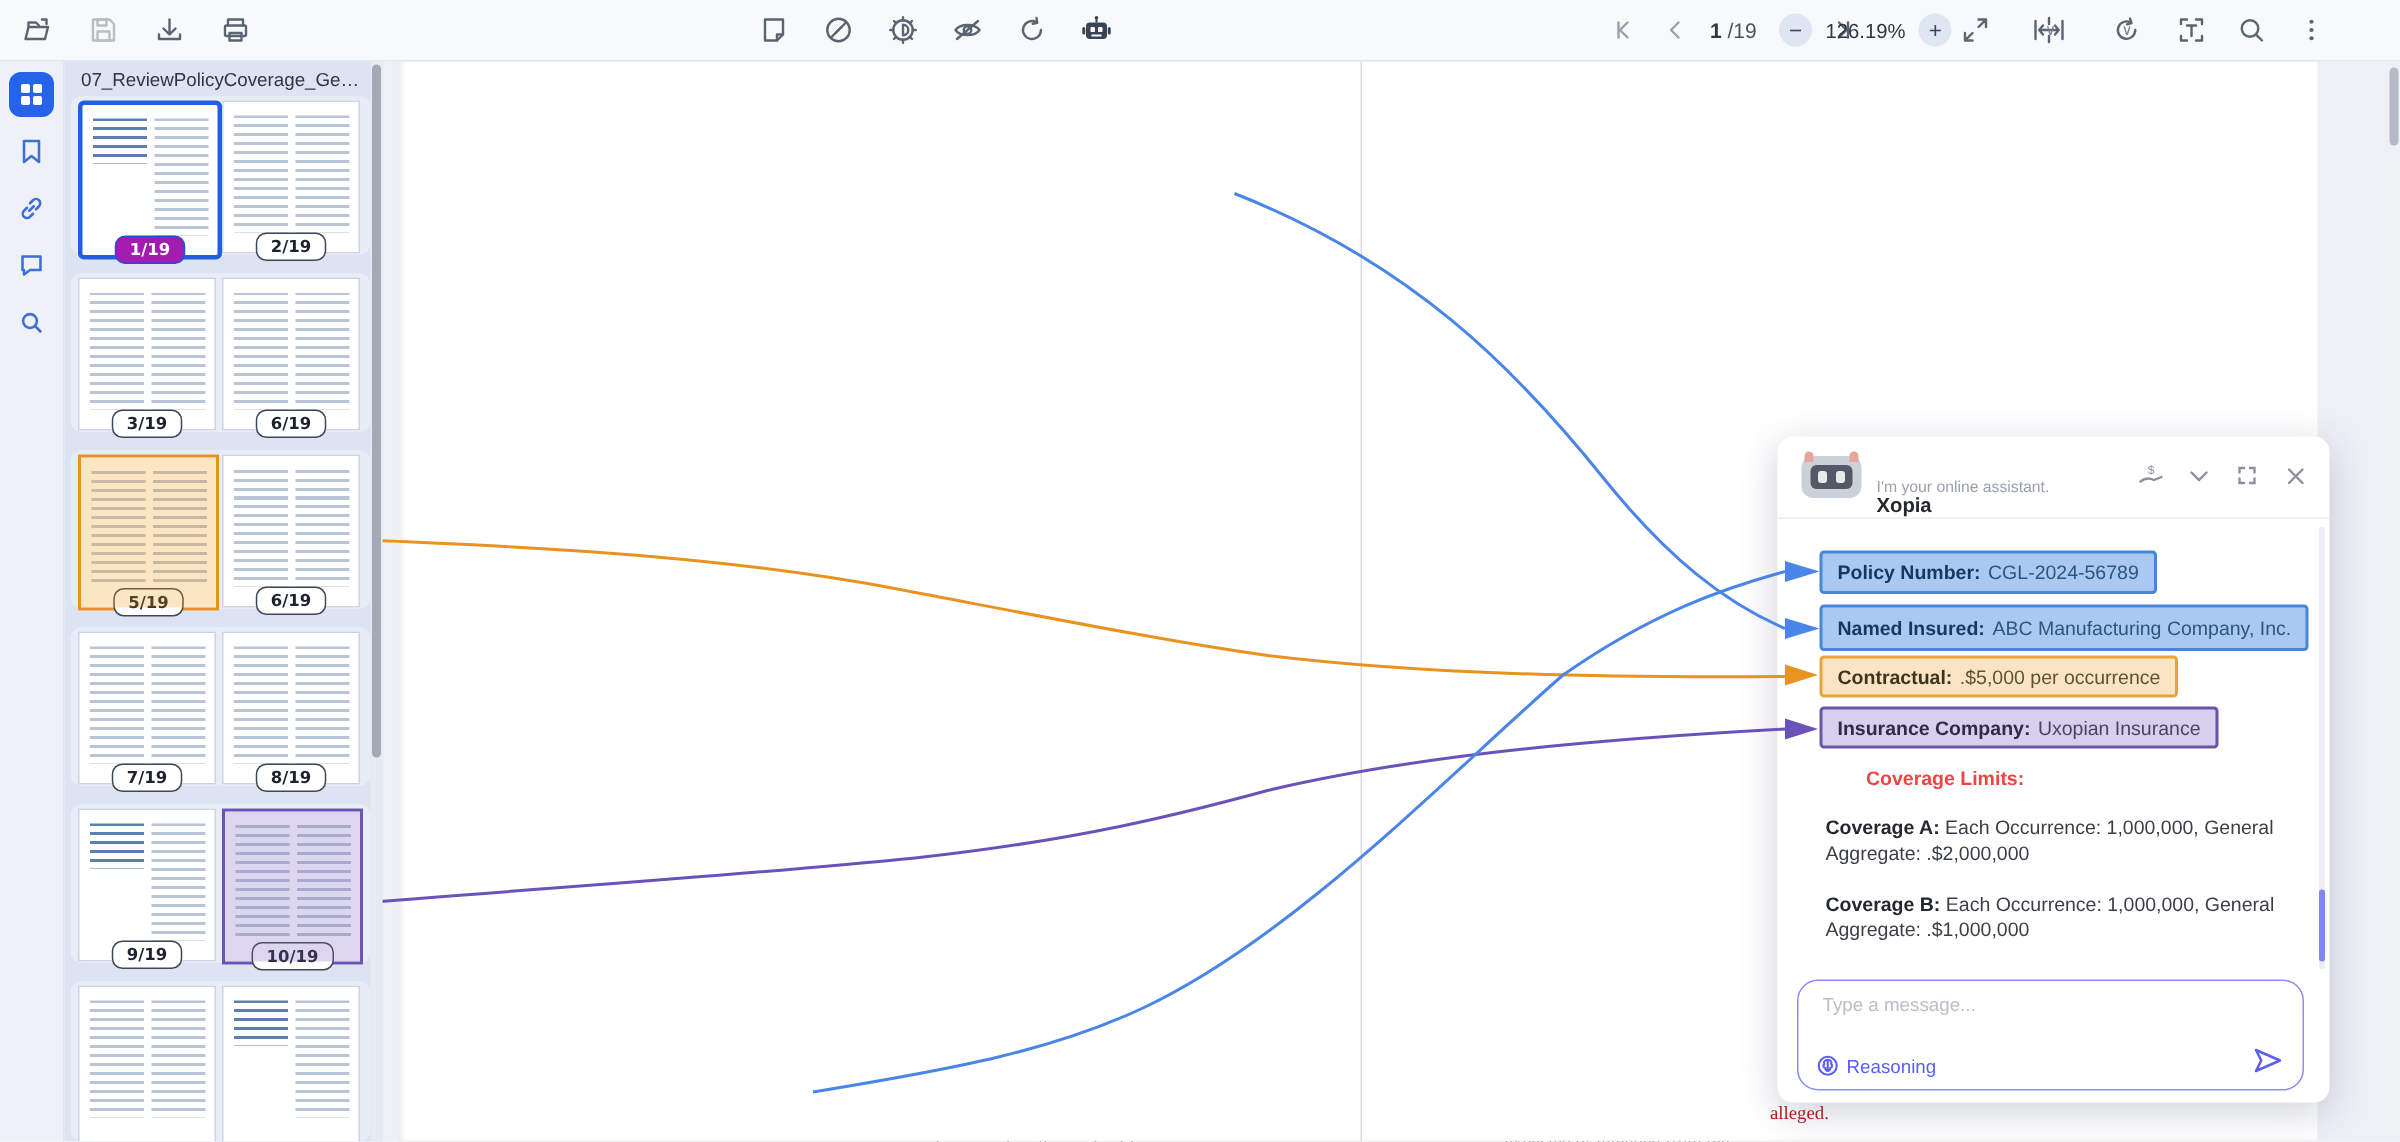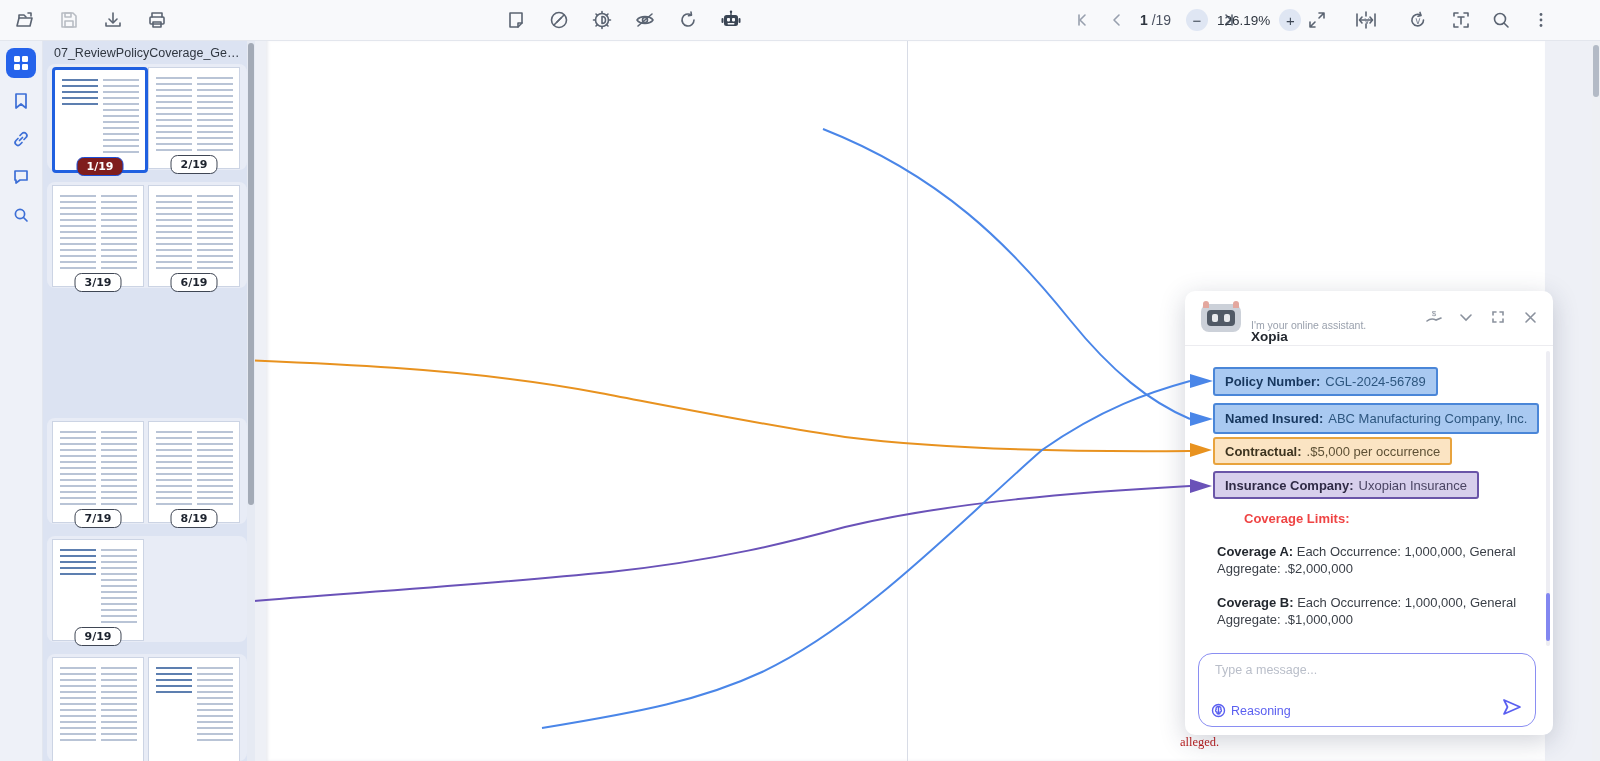--- a/index.html
+++ b/index.html
@@ -28,21 +28,21 @@
   .trow{position:absolute;left:5px;width:200px;height:106px;background:#e8ecf6;border-radius:8px;}
   .tcell{position:absolute;top:3px;width:90px;height:100px;background:#ffffff;border:1px solid #ccd4e4;cursor:pointer;}
   .tcell.c1{left:5px;} .tcell.c2{left:101px;}
   .tc{position:absolute;top:9px;height:78px;width:36px;
     background:repeating-linear-gradient(to bottom,#b9c4d6 0 2px,transparent 2px 6px);}
   .tc.a{left:7px;} .tc.b{left:48px;}
   .tcell.p1 .tc.a{background:repeating-linear-gradient(to bottom,#5d7fb0 0 2px,transparent 2px 6px);height:30px;}
   .tbadge{position:absolute;left:50%;transform:translateX(-50%);bottom:-6px;background:#fff;border:1.5px solid #3f4654;
     border-radius:7px;font-size:11px;font-weight:bold;color:#1d232e;padding:2px 9px;white-space:nowrap;font-family:"DejaVu Sans",sans-serif;}
   .tcell.sel{border:3px solid #2060e0;border-radius:4px;}
-  .tcell.sel .tbadge{background:#7f1d1d;border-color:#1d4fd8;color:#fff;}
+  .tcell.sel .tbadge{background:#a21caf;border-color:#1d4fd8;color:#fff;}
   .tcell.orange{border:2px solid #e8921f;}
   .tcell.orange::after{content:"";position:absolute;inset:0;background:rgba(243,156,18,.26);}
   .tcell.purple{border:2px solid #6d55b8;}
   .tcell.purple::after{content:"";position:absolute;inset:0;background:rgba(124,98,194,.26);}
   .tcell.partial{height:120px;}
   .sb-track{position:absolute;right:0;top:0;width:8px;height:721px;background:#e6eaf3;}
   .sb-thumb{position:absolute;right:1px;top:3px;width:6px;height:462px;background:#a3aab6;border-radius:3px;cursor:pointer;}
   
   .docarea{position:absolute;left:266px;top:40px;width:1279px;height:721px;background:#ffffff;z-index:1;box-shadow:inset 2px 0 3px rgba(120,130,160,.15);}
   .pagediv{position:absolute;left:641px;top:0;width:1px;height:721px;background:#d8dce6;}
@@ -315,37 +315,54 @@
         <div class="tc a"></div>
         <div class="tc b"></div>
         <div class="tbadge">3/19</div>
       </div>
     <div class="tcell c2">
         <div class="tc a"></div>
         <div class="tc b"></div>
         <div class="tbadge">6/19</div>
       </div>
   </div>
+  <div class="trow" style="top:260px;">
+    <div class="tcell c1 orange">
+        <div class="tc a"></div>
+        <div class="tc b"></div>
+        <div class="tbadge">5/19</div>
+      </div>
+    <div class="tcell c2">
+        <div class="tc a"></div>
+        <div class="tc b"></div>
+        <div class="tbadge">6/19</div>
+      </div>
+  </div>
   <div class="trow" style="top:378px;">
     <div class="tcell c1">
         <div class="tc a"></div>
         <div class="tc b"></div>
         <div class="tbadge">7/19</div>
       </div>
     <div class="tcell c2">
         <div class="tc a"></div>
         <div class="tc b"></div>
         <div class="tbadge">8/19</div>
       </div>
   </div>
   <div class="trow" style="top:496px;">
     <div class="tcell c1 p1">
         <div class="tc a"></div>
         <div class="tc b"></div>
         <div class="tbadge">9/19</div>
+      </div>
+    <div class="tcell c2 purple">
+        <div class="tc a"></div>
+        <div class="tc b"></div>
+        <div class="tbadge">10/19</div>
       </div>
   </div>
   <div class="trow" style="top:614px;height:107px;">
     <div class="tcell c1 partial">
         <div class="tc a"></div>
         <div class="tc b"></div>
       </div>
     <div class="tcell c2 partial p1">
         <div class="tc a"></div>
         <div class="tc b"></div>

